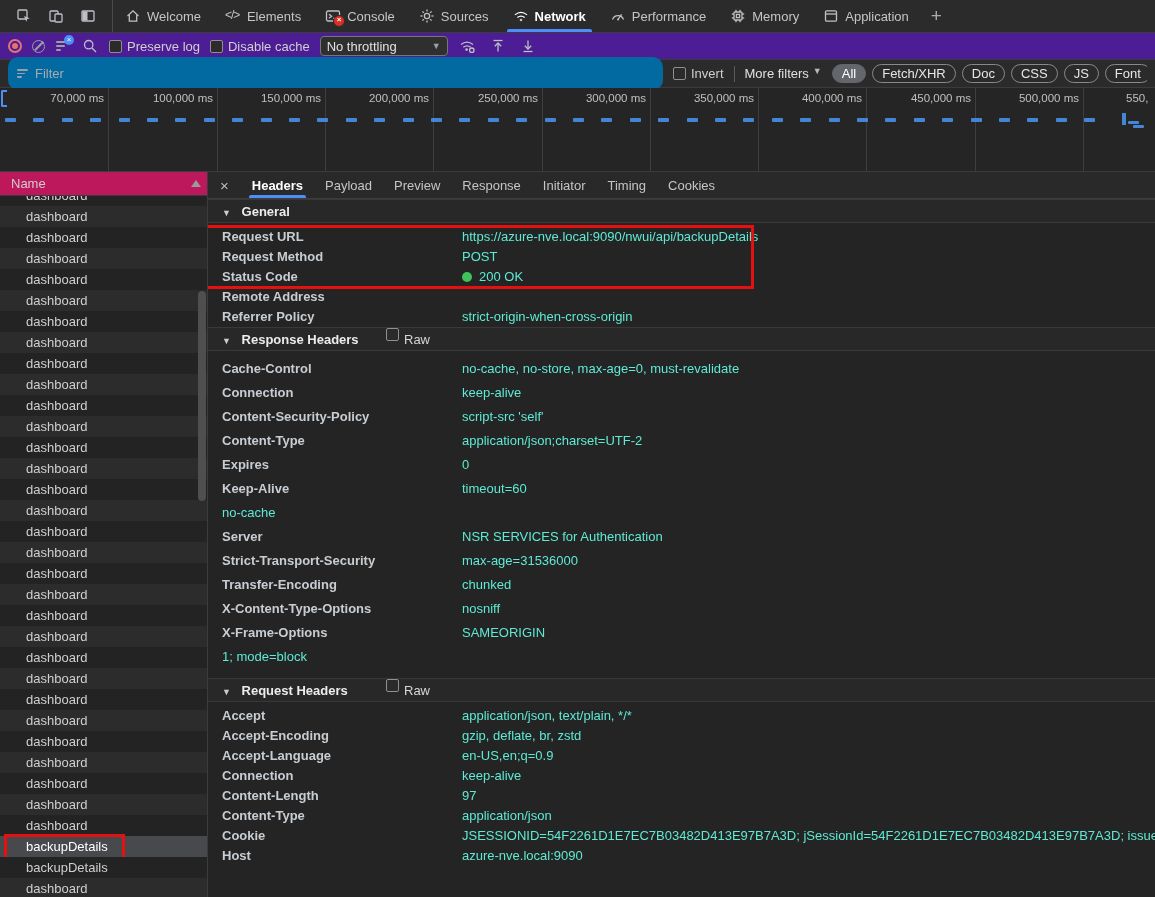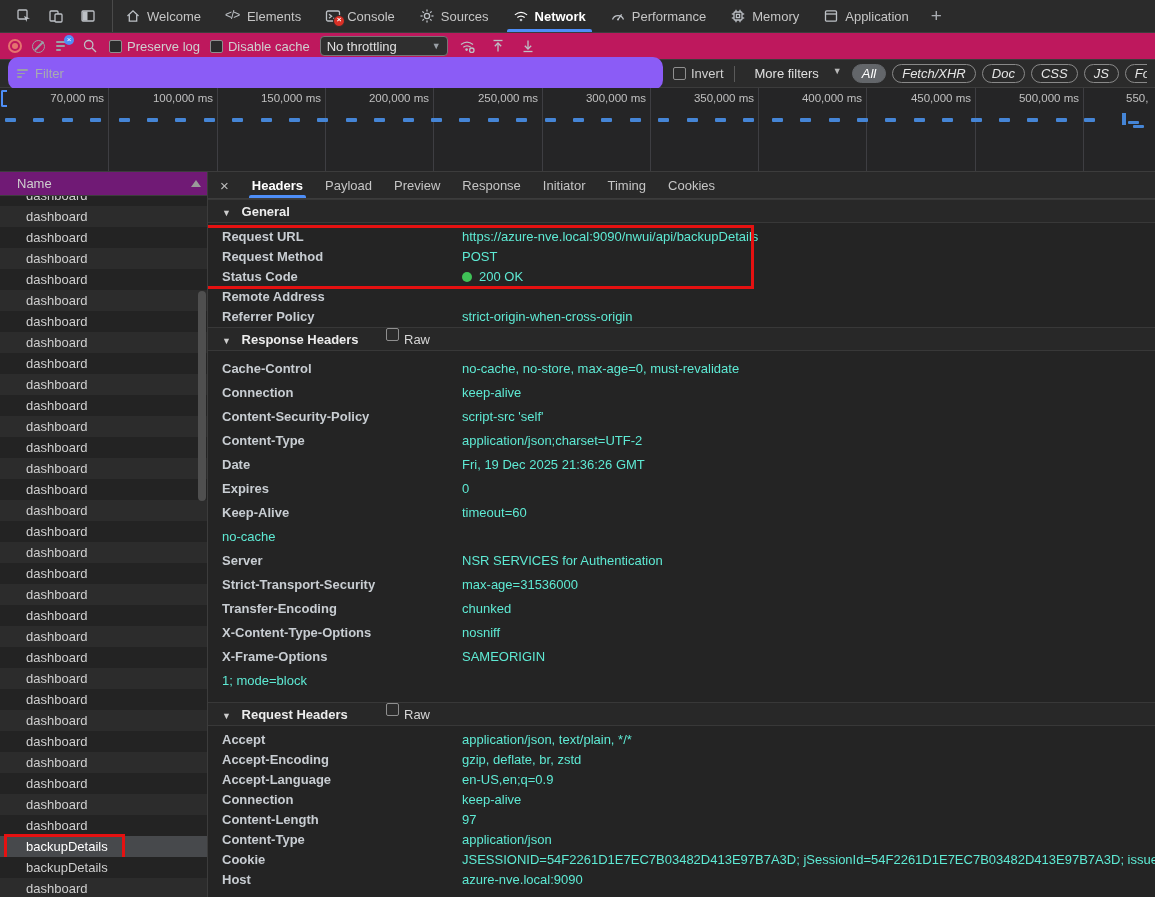--- a/index.html
+++ b/index.html
@@ -24,21 +24,21 @@
   .tab.badge .ticon::after { content:"\00d7"; position:absolute; right:-4px; bottom:-3px;
     width:10px; height:10px; background:#d93026; border:1px solid #2b2b2b; border-radius:50%;
     color:#fff; font-size:8px; line-height:8px; text-align:center; font-weight:700; }
   .plus-btn { display:flex; align-items:center; padding:0 10px; color:#a9adb2;
     font-size:19px; cursor:pointer; }
   svg.ic { stroke:#bdc1c6; fill:none; stroke-width:1.3; }
   .tab.active svg.ic { stroke:#ffffff; }
   .code-txt { color:#bdc1c6; font-size:12px; letter-spacing:-1px; }
 
   
-  .nettoolbar { height:27px; background:#be185d; border-bottom:1px solid #3c3c3c;
+  .nettoolbar { height:27px; background:#4c1d95; border-bottom:1px solid #3c3c3c;
     display:flex; align-items:center; gap:10px; padding:0 8px; }
   .rec { width:14px; height:14px; border:2px solid #e5736f; border-radius:50%;
     display:inline-flex; align-items:center; justify-content:center; cursor:pointer; }
   .rec i { width:6px; height:6px; background:#e5736f; border-radius:50%; }
   .clear { position:relative; width:13px; height:13px; border:1.5px solid #9aa0a6;
     border-radius:50%; cursor:pointer; }
   .clear::after { content:""; position:absolute; left:0px; top:4.5px; width:12px; height:1.5px;
     background:#9aa0a6; transform:rotate(-45deg); }
   .fbadge { position:relative; width:16px; height:14px; cursor:pointer; }
   .fbadge i { position:absolute; left:1px; height:1.6px; background:#9aa0a6; border-radius:1px; }
@@ -53,53 +53,53 @@
   .chklabel { display:flex; align-items:center; color:#cfcfcf; cursor:pointer; white-space:nowrap; }
   .throttle { display:flex; align-items:center; justify-content:space-between;
     width:128px; height:20px; border:1px solid #767676; border-radius:4px;
     padding:0 6px; color:#e0e0e0; cursor:pointer; background:#2f2f2f; }
   .throttle .car { color:#9aa0a6; font-size:9px; }
 
   
   .filterbar { height:28px; background:#2b2b2b; border-bottom:1px solid #3c3c3c;
     display:flex; align-items:center; gap:10px; padding:0 8px; }
   .filterbox { display:flex; align-items:center; gap:7px; width:655px; height:33px;
-    background:#8b5cf6; border-radius:10px; padding:0 9px; }
+    background:#0369a1; border-radius:10px; padding:0 9px; }
   .fglyph { display:inline-block; width:11px; }
   .fglyph i { display:block; height:1.4px; background:#9aa0a6; margin:2px 0; border-radius:1px; }
   .fglyph i:nth-child(1){ width:11px; } .fglyph i:nth-child(2){ width:8px; } .fglyph i:nth-child(3){ width:5px; }
   .filterbox input { flex:1; background:transparent; border:none; outline:none;
     color:#e0e0e0; font-family:inherit; font-size:13px; }
   .filterbox input::placeholder { color:#a7abb0; }
   .vsep { width:1px; height:16px; background:#5a5a5a; }
-  .morefilters { display:flex; align-items:flex-start; gap:14px; color:#e0e0e0; cursor:pointer; white-space:nowrap;margin-left:10px; }
+  .morefilters { display:flex; align-items:flex-start; gap:4px; color:#e0e0e0; cursor:pointer; white-space:nowrap; }
   .morefilters .car { color:#b9b9b9; font-size:9px; }
-  .pills { display:flex; align-items:center; gap:6px; overflow:hidden; flex:1;font-style:italic; }
+  .pills { display:flex; align-items:center; gap:6px; overflow:hidden; flex:1; }
   .pill { height:19px; line-height:17px; padding:0 9px; border:1px solid #898989;
     border-radius:10px; color:#e6e6e6; cursor:pointer; white-space:nowrap; flex:0 0 auto; }
   .pill.active { background:#63666a; border-color:#63666a; color:#fff; }
 
   
   .timeline { position:relative; height:84px; background:#252526;
     border-bottom:1px solid #3c3c3c; overflow:hidden; }
   .gridline { position:absolute; top:0; bottom:0; width:1px; background:#3e3e42; }
   .tick-label { position:absolute; top:4px; font-size:11.5px; color:#c0c0c0; white-space:nowrap; }
   .tl-dash { position:absolute; width:11px; height:4px; background:#4585d6; border-radius:1px; }
   .tl-bar { position:absolute; width:4px; height:12px; background:#4585d6; }
   .tl-bracket { position:absolute; left:1px; top:2px; width:6px; height:17px;
     border:2px solid #4e8ef7; border-right:none; border-radius:2px 0 0 2px; }
 
   
   .content { display:flex; height:725px; }
 
   
   .sidebar { position:relative; width:208px; border-right:1px solid #3c3c3c;
     display:flex; flex-direction:column; background:#242424; }
-  .name-header { position:relative; height:24px; line-height:23px; padding-left:17px;
-    color:#cfcfcf; border-bottom:1px solid #3c3c3c; background:#701a75; flex:0 0 auto; }
+  .name-header { position:relative; height:24px; line-height:23px; padding-left:11px;
+    color:#cfcfcf; border-bottom:1px solid #3c3c3c; background:#be185d; flex:0 0 auto; }
   .scroll-up { position:absolute; right:6px; top:8px; width:0; height:0;
     border-left:5px solid transparent; border-right:5px solid transparent;
     border-bottom:7px solid #9a9a9a; cursor:pointer; }
   .rowlist { flex:1; overflow:hidden; position:relative; }
   .rows-inner { margin-top:-11px; }
   .nrow { position:relative; height:21px; line-height:21px; padding-left:26px;
     color:#cfcfcf; cursor:pointer; white-space:nowrap; }
   .rows-inner .nrow:nth-child(odd) { background:#232323; }
   .rows-inner .nrow:nth-child(even) { background:#2c2c2c; }
   .rows-inner .nrow.selected { background:#47494c; color:#ffffff; }
@@ -556,26 +556,20 @@
                   <span>script-src 'self'</span>
                 </span>
               </div>
               <div class="hrow">
                 <span class="hname">Content-Type</span>
                 <span class="hval">
                   <span>application/json;charset=UTF-2</span>
                 </span>
               </div>
               <div class="hrow">
-                <span class="hname">Date</span>
-                <span class="hval">
-                  <span>Fri, 19 Dec 2025 21:36:26 GMT</span>
-                </span>
-              </div>
-              <div class="hrow">
                 <span class="hname">Expires</span>
                 <span class="hval">
                   <span>0</span>
                 </span>
               </div>
               <div class="hrow">
                 <span class="hname">Keep-Alive</span>
                 <span class="hval">
                   <span>timeout=60</span>
                 </span>

